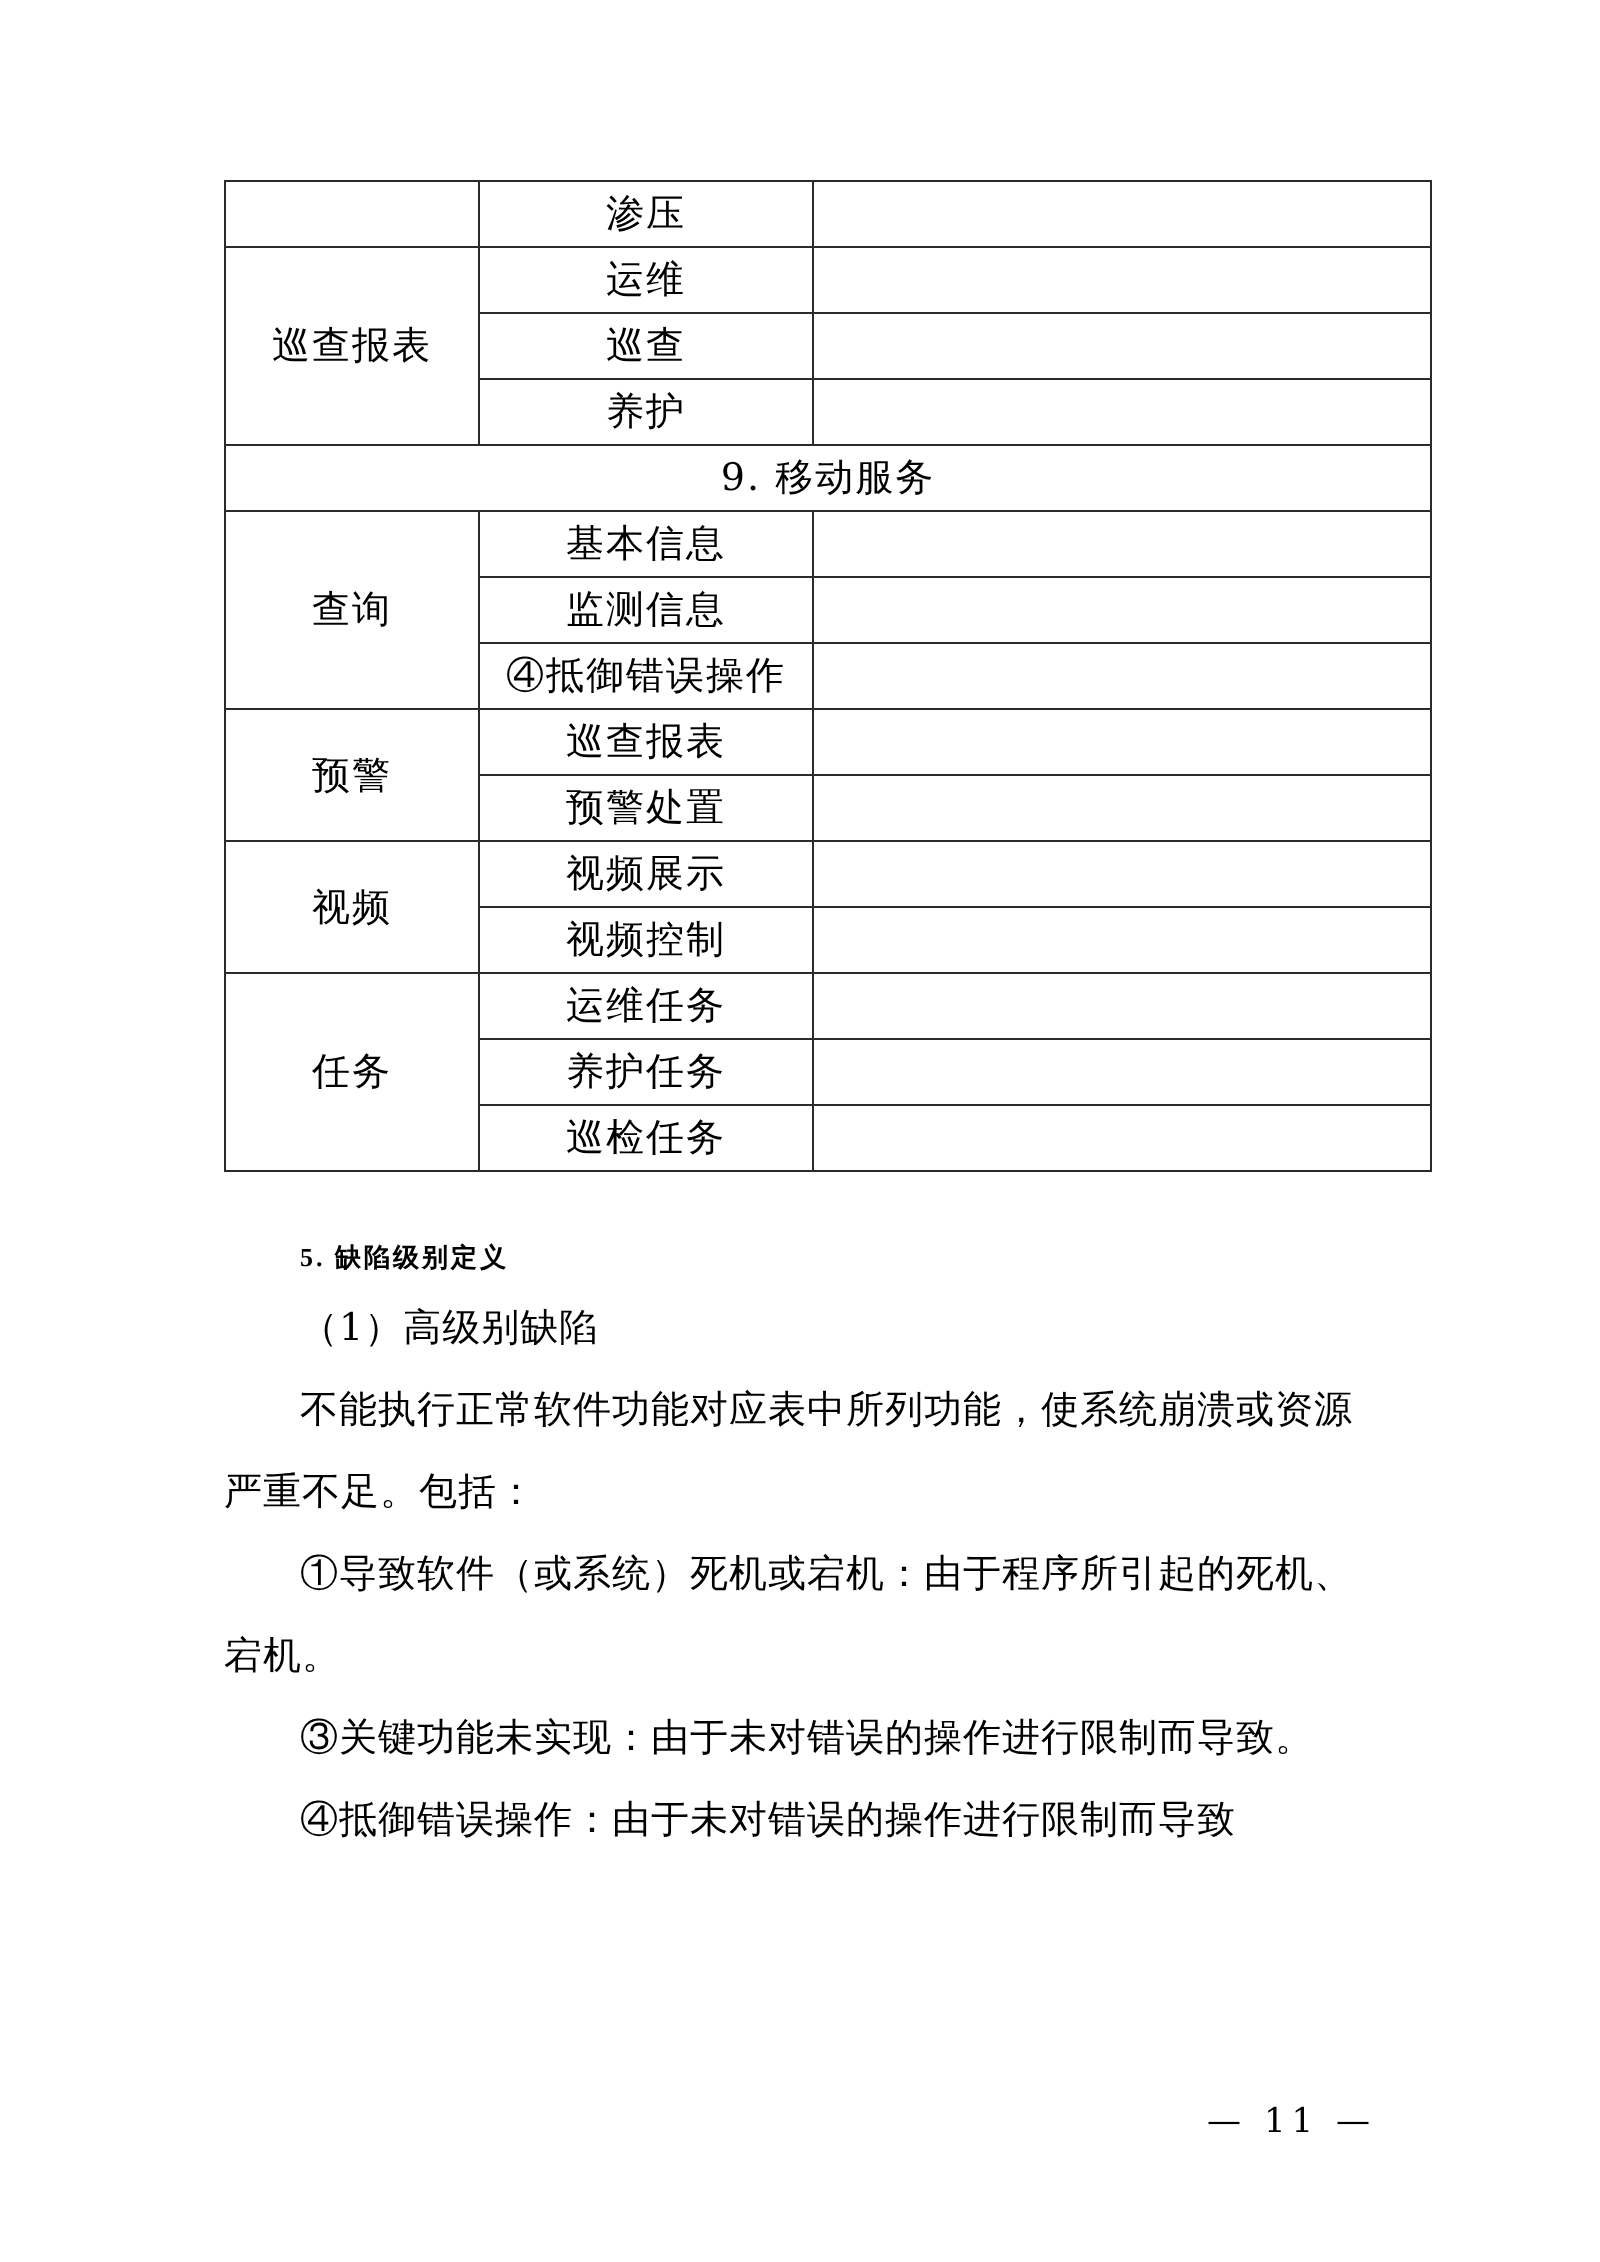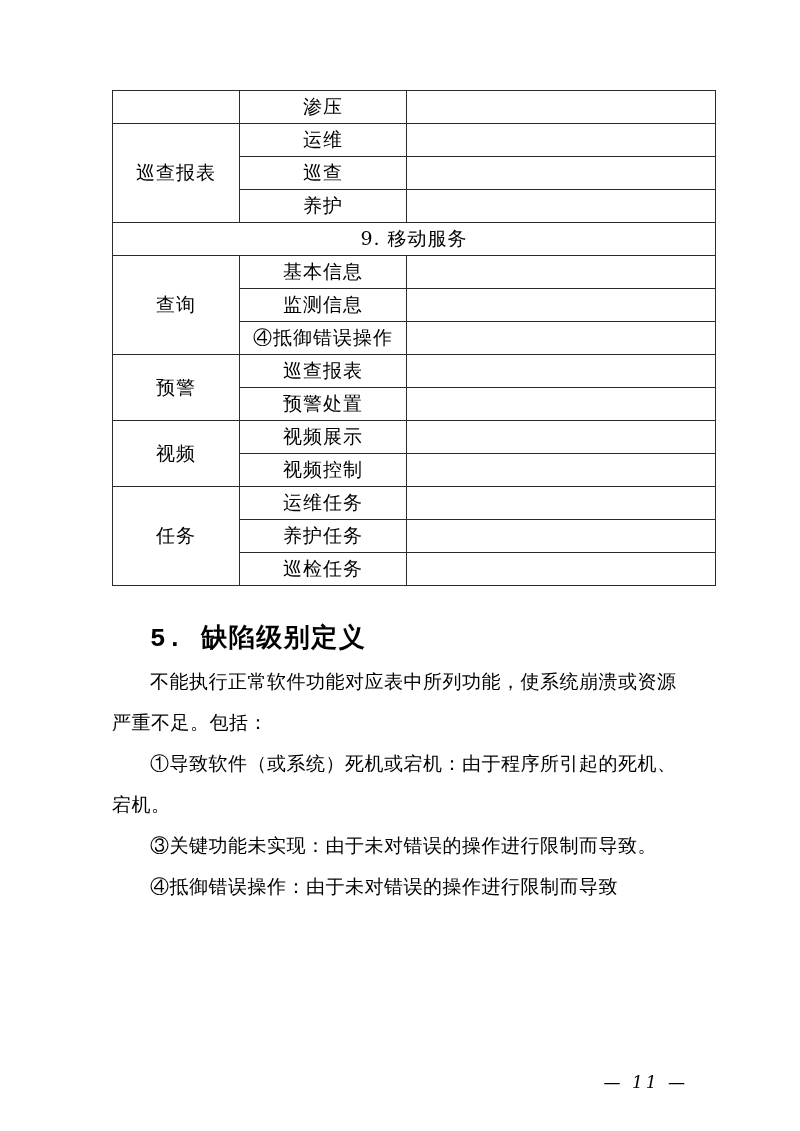--- a/index.html
+++ b/index.html
@@ -44,43 +44,42 @@
   td.col1 { width: 118px; }
   td.col2 { width: 158px; }
   td.col3 { width: 300px; }
   td.section {
     text-align: left;
     padding-left: 10px;
     letter-spacing: 1px;
   }
   
   .h-section {
-    font-size: 26px;
+    font-size: 13px;
     font-weight: bold;
-    font-family: Liberation Mono, monospace;
+    font-family: Liberation Serif, serif;
     letter-spacing: 1.5px;
     margin: 34px 0 6px 0;
     text-indent: 38px;
   }
   p.para {
     font-size: 19px;
     line-height: 41px;
     margin: 0;
     text-indent: 38px;
     letter-spacing: 0.5px;
     font-family: "DejaVu Serif", "Liberation Serif", serif;
   }
   .page-number {
     position: absolute;
     right: 112px;
-    bottom: 39px;
+    bottom: 60px;
     font-size: 17px;
     letter-spacing: 3px;
     font-family: "DejaVu Serif", "Liberation Serif", serif;
-    font-style: italic;
   }
 </style>
 </head>
 <body>
 
 <div class="page">
 
   <table class="spec">
     <tbody>
       <tr>
@@ -146,19 +145,20 @@
       </tr>
       <tr>
         <td class="col2">巡检任务</td>
         <td class="col3"></td>
       </tr>
     </tbody>
   </table>
 
   <h2 class="h-section">5. 缺陷级别定义</h2>
 
+  <p class="para">（1）高级别缺陷</p>
   <p class="para">不能执行正常软件功能对应表中所列功能，使系统崩溃或资源严重不足。包括：</p>
   <p class="para">①导致软件（或系统）死机或宕机：由于程序所引起的死机、宕机。</p>
   <p class="para">③关键功能未实现：由于未对错误的操作进行限制而导致。</p>
   <p class="para">④抵御错误操作：由于未对错误的操作进行限制而导致</p>
 
   <div class="page-number">— 11 —</div>
 </div>
 
 </body></html>

